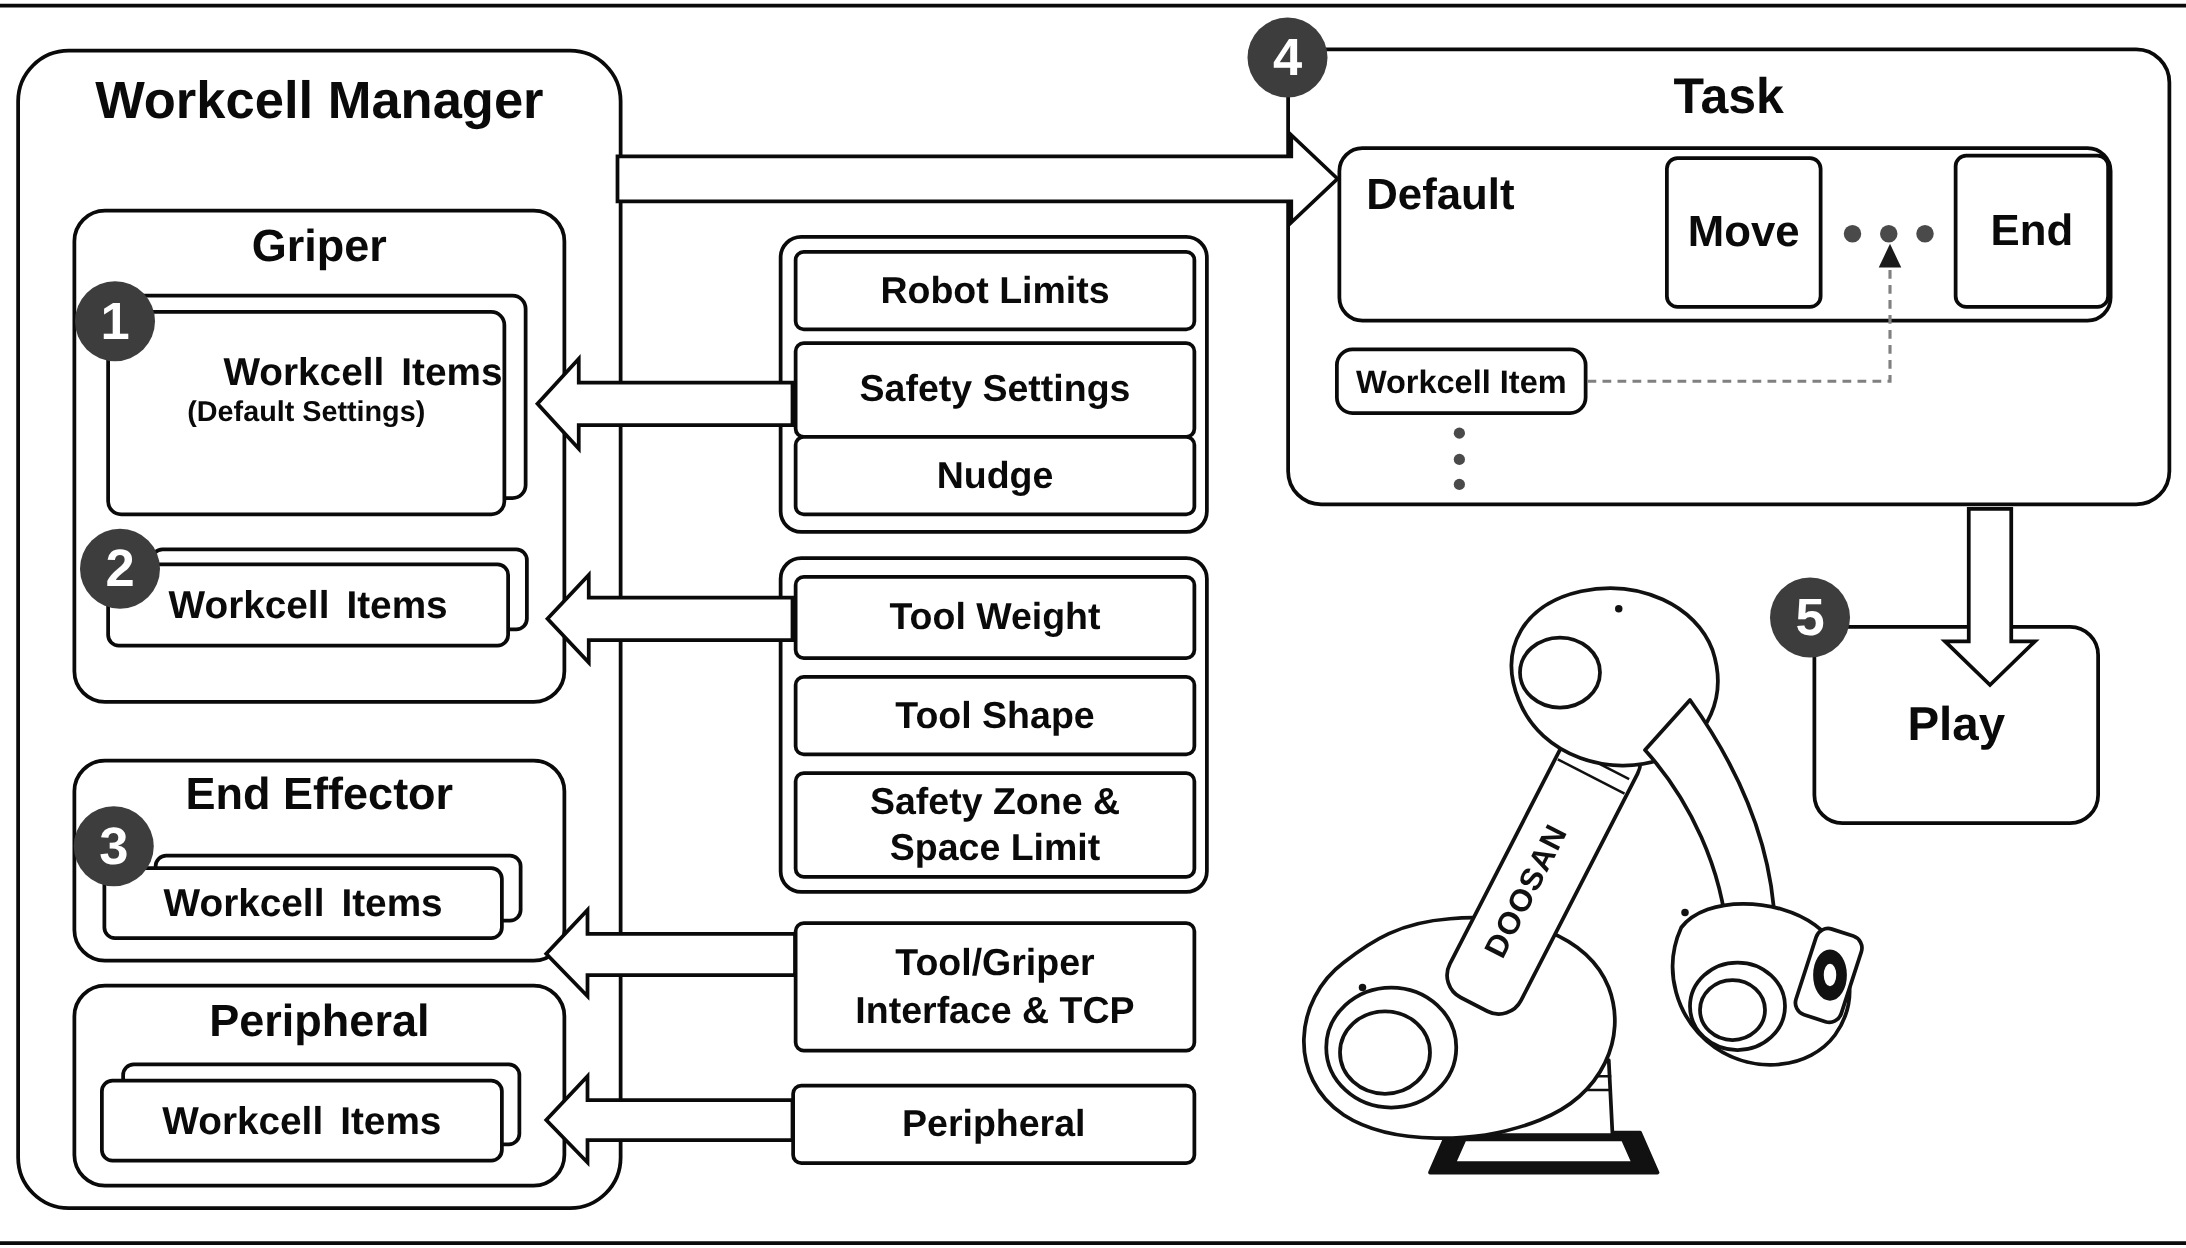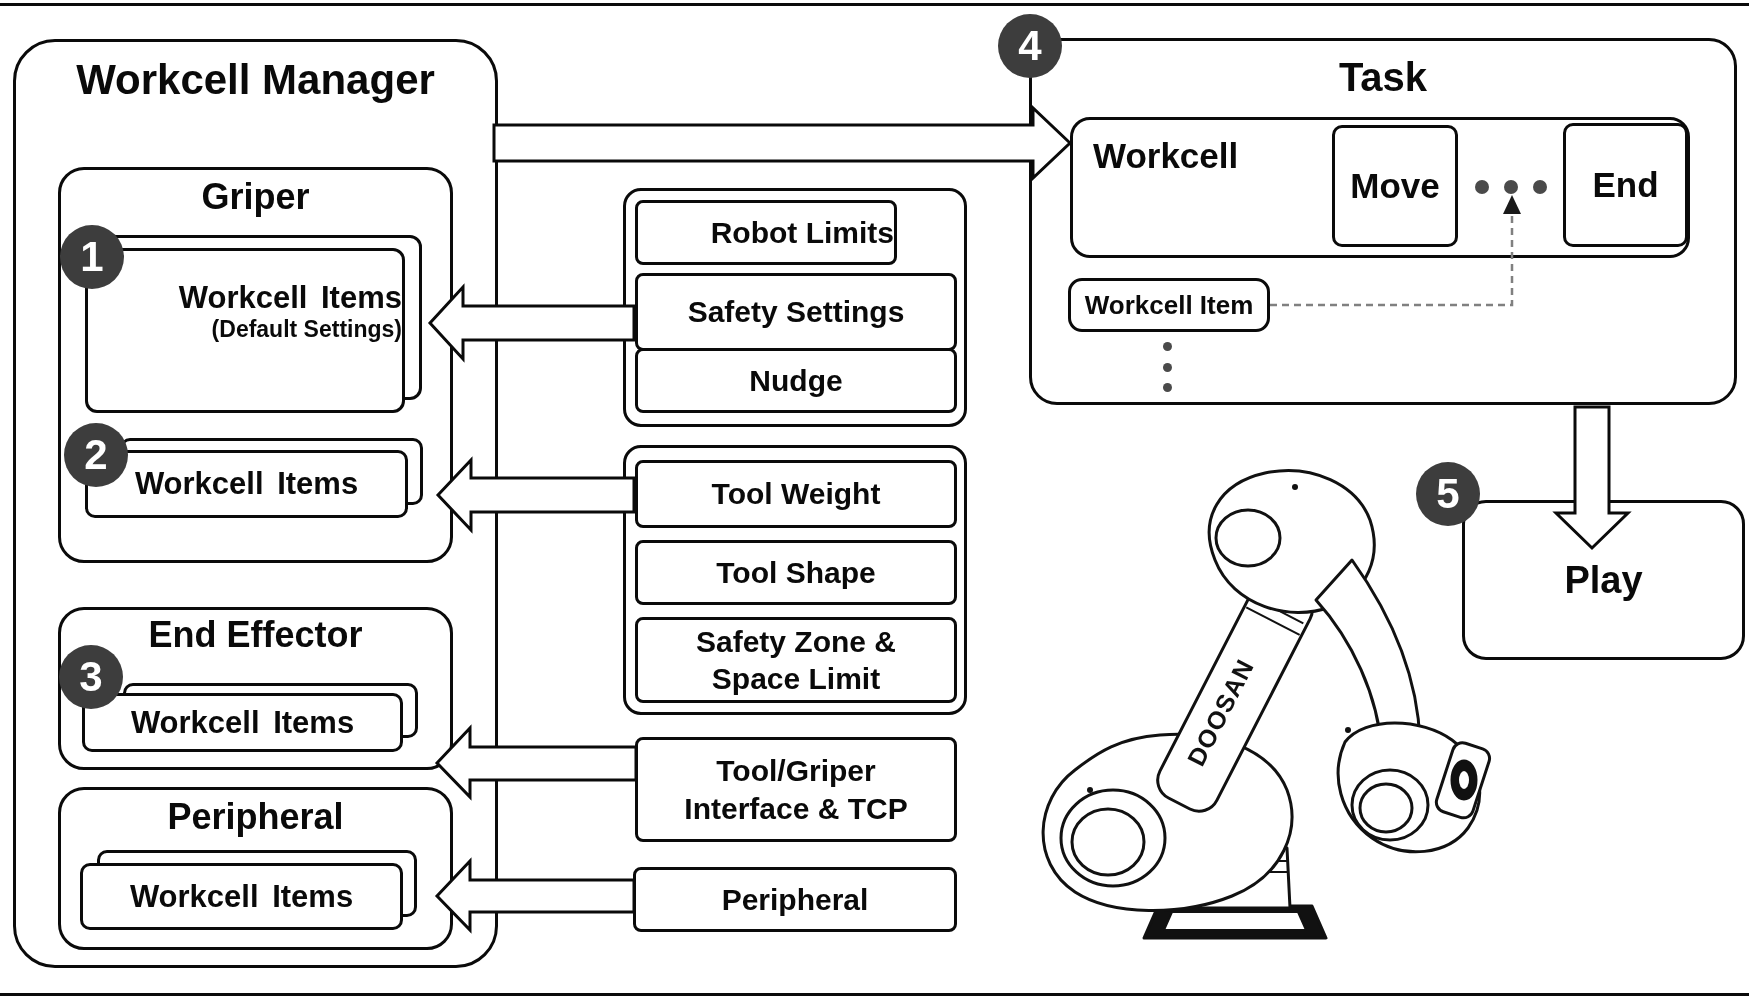--- a/index.html
+++ b/index.html
@@ -12,21 +12,21 @@
   .box{position:absolute;border:3px solid #0a0a0a;background:#fff;box-sizing:border-box;}
   .r42{border-radius:42px;} .r26{border-radius:26px;} .r18{border-radius:18px;}
   .r12{border-radius:12px;} .r10{border-radius:10px;} .r8{border-radius:8px;}
   .r24{border-radius:24px;} .r28{border-radius:28px;} .r20{border-radius:20px;} .r14{border-radius:14px;}
 
   .title{position:absolute;left:0;width:100%;text-align:center;font-weight:700;}
   .wm-title{top:14px;font-size:42px;}
   .sec-title{font-size:36px;}
 
   .card-label{font-weight:700;font-size:31px;word-spacing:5px;line-height:1.2;text-align:right;}
-  .card-sub{font-weight:700;font-size:23px;text-align:right;}
+  .card-sub{font-weight:700;font-size:23px;text-align:center;}
 
   .flexc{display:flex;align-items:center;justify-content:center;}
   .mid-label{font-weight:700;font-size:30px;text-align:center;line-height:1.25;}
 
   .badge{position:absolute;width:64px;height:64px;border-radius:50%;background:#3d3d3d;
          color:#fff;font-weight:700;font-size:42px;display:flex;align-items:center;
          justify-content:center;z-index:10;}
 
   .overlay{position:absolute;left:0;top:0;z-index:5;pointer-events:none;}
 
@@ -78,21 +78,21 @@
 
   <div class="box r26" style="left:58px;top:787px;width:395px;height:163px;">
     <div class="title sec-title" style="top:6px;">Peripheral</div>
   </div>
   <div class="box r10" style="left:97px;top:850px;width:320px;height:67px;"></div>
   <div class="box r10 flexc" style="left:80px;top:863px;width:323px;height:67px;">
     <div class="card-label">Workcell Items</div>
   </div>
 
   <div class="box r18" style="left:623px;top:188px;width:344px;height:239px;"></div>
-  <div class="box r8 flexc" style="left:635px;top:200px;width:262px;height:65px;justify-content:flex-end;">
+  <div class="box r8 flexc" style="left:635px;top:200px;width:322px;height:65px;">
     <div class="mid-label">Robot Limits</div>
   </div>
   <div class="box r8 flexc" style="left:635px;top:273px;width:322px;height:78px;">
     <div class="mid-label">Safety Settings</div>
   </div>
   <div class="box r8 flexc" style="left:635px;top:348px;width:322px;height:65px;">
     <div class="mid-label">Nudge</div>
   </div>
 
   <div class="box r18" style="left:623px;top:445px;width:344px;height:270px;"></div>
@@ -111,21 +111,21 @@
   </div>
 
   <div class="box r8 flexc" style="left:633px;top:867px;width:324px;height:65px;">
     <div class="mid-label">Peripheral</div>
   </div>
 
   <div class="box r28" style="left:1029px;top:38px;width:708px;height:367px;">
     <div class="title task-title">Task</div>
   </div>
   <div class="box r20" style="left:1070px;top:117px;width:620px;height:141px;">
-    <div class="settings-label">Workcell</div>
+    <div class="settings-label">Default</div>
   </div>
   <div class="box r10 flexc" style="left:1332px;top:125px;width:126px;height:122px;">
     <div class="btn-label">Move</div>
   </div>
   <div class="box r10 flexc" style="left:1563px;top:123px;width:125px;height:124px;">
     <div class="btn-label">End</div>
   </div>
   <div class="hdots">
       <i></i>
       <i></i>
@@ -134,21 +134,21 @@
 
   <div class="box r14 flexc" style="left:1068px;top:278px;width:202px;height:54px;">
     <div class="wcitem-label">Workcell Item</div>
   </div>
   <div class="vdots">
       <i></i>
       <i></i>
       <i></i>
     </div>
 
-  <div class="box r24 flexc" style="left:1450px;top:500px;width:283px;height:160px;margin-left:12px;">
+  <div class="box r24 flexc" style="left:1450px;top:500px;width:230px;height:160px;">
     <div class="play-label">Play</div>
   </div>
 
   <svg class="overlay" width="1749" height="998" viewBox="0 0 1749 998">
     <g fill="#ffffff" stroke="#0a0a0a" stroke-width="3" stroke-linejoin="miter">
       <path d="M430,323 L463,287 L463,306 L634,306 L634,340 L463,340 L463,359 Z"></path>
       <path d="M438,495 L471,460 L471,478 L634,478 L634,512 L471,512 L471,530 Z"></path>
       <path d="M437,763 L470,728 L470,747 L636,747 L636,780 L470,780 L470,797 Z"></path>
       <path d="M437,896 L470,861 L470,880 L634,880 L634,912 L470,912 L470,930 Z"></path>
       <path d="M1070,143 L1033,108 L1033,125 L494,125 L494,161 L1033,161 L1033,178 Z"></path>

